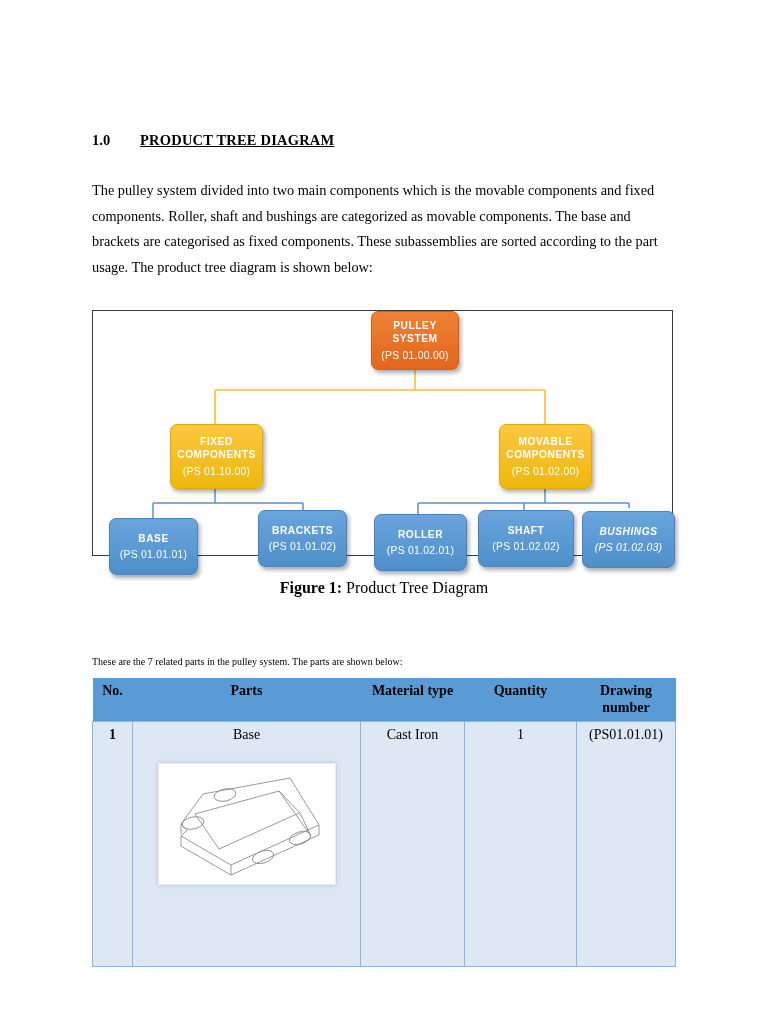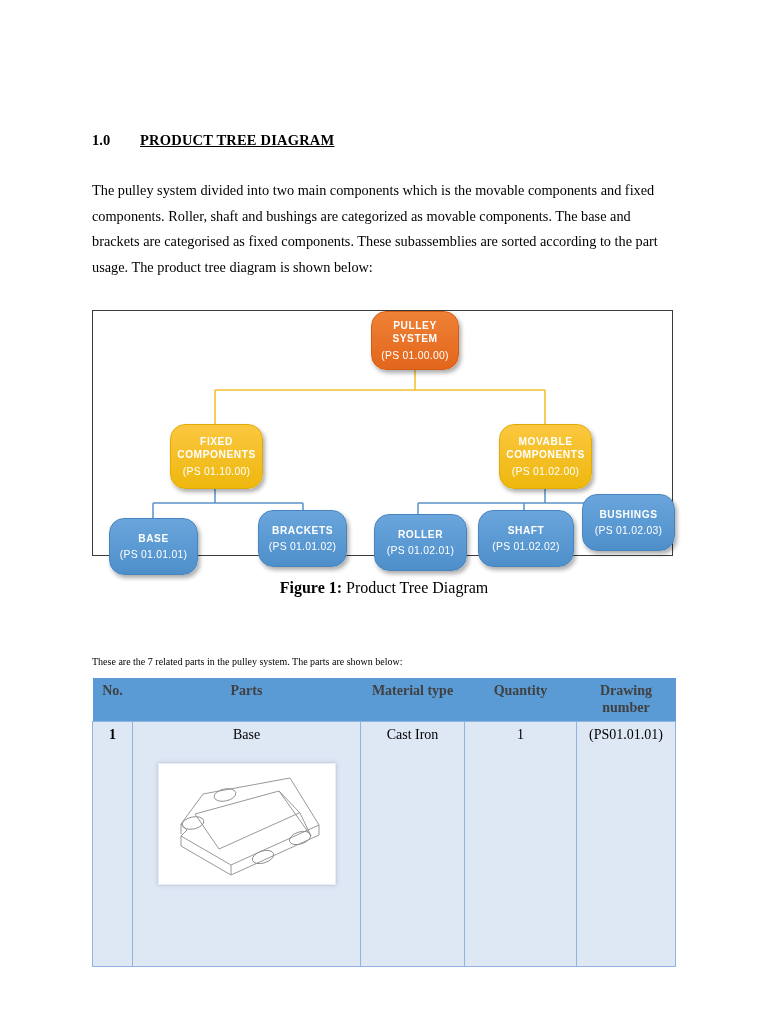--- a/index.html
+++ b/index.html
@@ -78,21 +78,21 @@
     position: absolute;
     left: 0; top: 0;
     width: 581px;
     height: 246px;
     pointer-events: none;
   }
 
   .node {
     position: absolute;
     box-sizing: border-box;
-    border-radius: 15px;
+    border-radius: 7px;
     color: #ffffff;
     font-family: "Liberation Sans", sans-serif;
     text-align: center;
     display: flex;
     flex-direction: column;
     align-items: center;
     justify-content: center;
     box-shadow: 2px 3px 4px rgba(0,0,0,0.33);
     z-index: 3;
   }
@@ -148,21 +148,21 @@
   .parts-table {
     position: absolute;
     left: 92px;
     top: 634px;
     width: 583px;
     border-collapse: collapse;
     table-layout: fixed;
   }
   .parts-table th {
     background: #5b9bd5;
-    color: #404040;
+    color: #000000;
     font-size: 14px;
     font-weight: bold;
     text-align: center;
     padding: 4px 2px 5px 2px;
     border: none;
     vertical-align: top;
     line-height: 17px;
   }
   .parts-table td {
     background: #dee7f4;
@@ -261,21 +261,21 @@
       <div class="node blue" style="left:281px; top:203px; width:93px; height:57px;">
         <span class="nm">ROLLER</span>
         <span class="code">(PS 01.02.01)</span>
       </div>
 
       <div class="node blue" style="left:385px; top:199px; width:96px; height:57px;">
         <span class="nm">SHAFT</span>
         <span class="code">(PS 01.02.02)</span>
       </div>
 
-      <div class="node blue" style="left:489px; top:183px; width:93px; height:57px;">
+      <div class="node blue" style="left:489px; top:200px; width:93px; height:57px;font-style:italic;">
         <span class="nm">BUSHINGS</span>
         <span class="code">(PS 01.02.03)</span>
       </div>
 
     </div>
   </div>
 
   <div class="figure-caption">
     <b>Figure 1:</b><span> Product Tree Diagram</span>
   </div>

